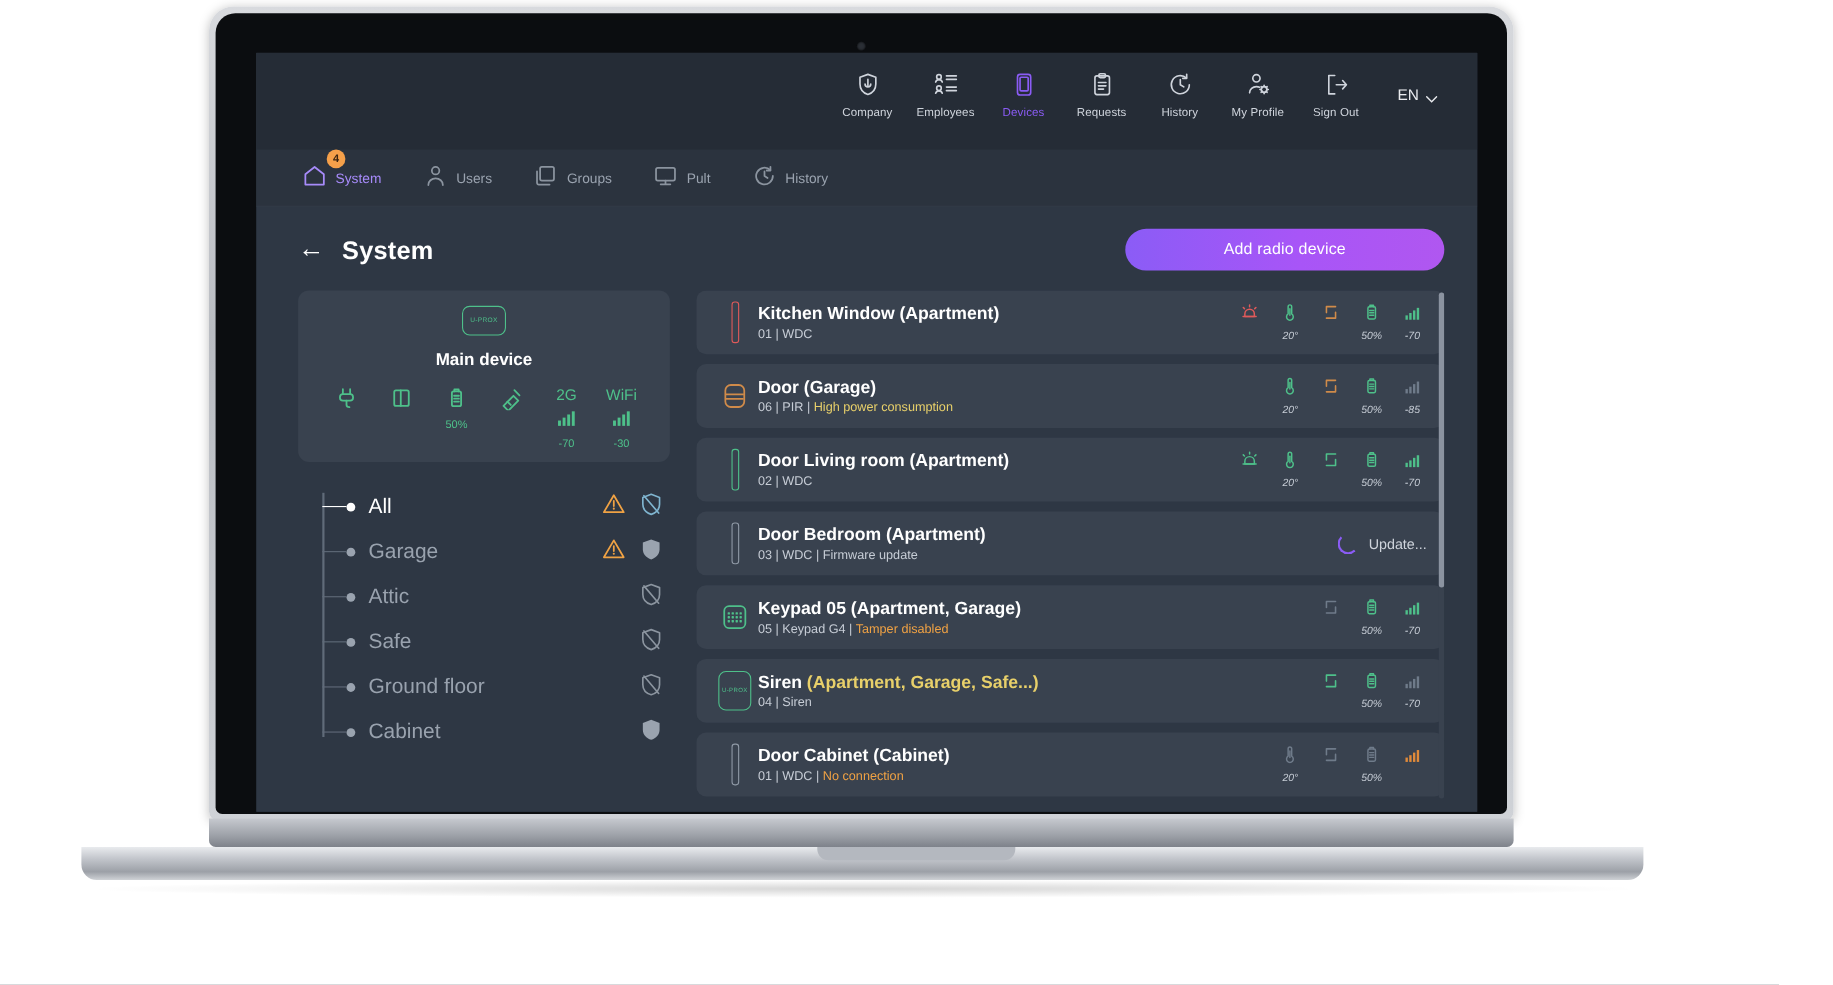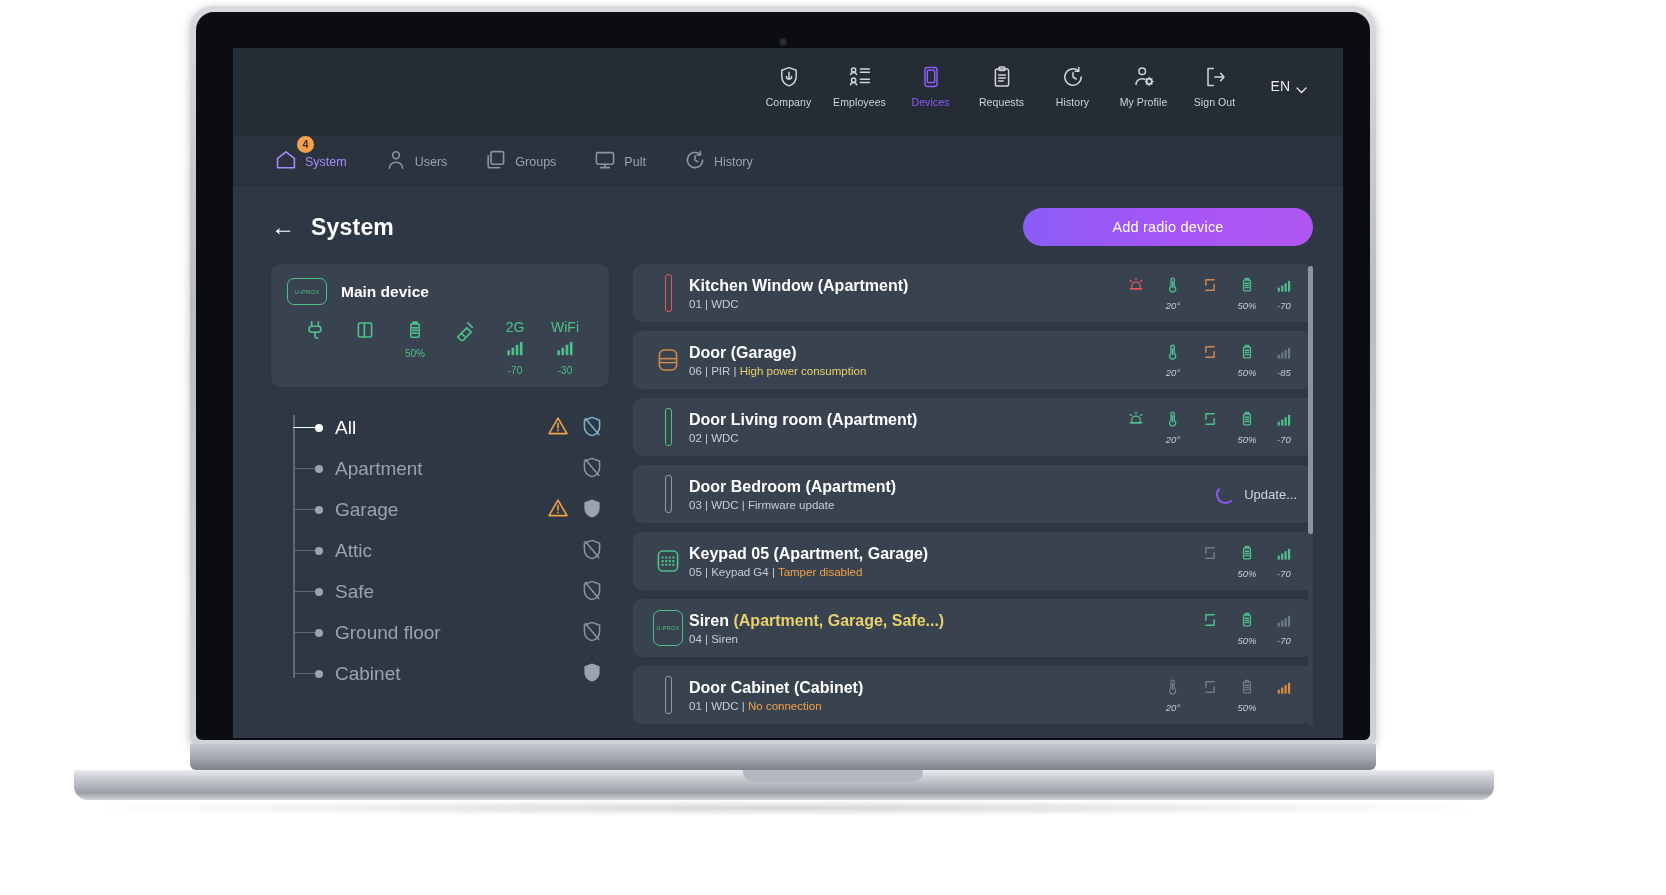--- a/index.html
+++ b/index.html
@@ -107,21 +107,21 @@
     letter-spacing:.2px;
   }
 
   .panes { display:flex; gap: 24px; height: 470px; }
 
   
   .left-pane { width: 338px; flex: 0 0 338px; }
   .main-device-card {
     background: #39424f; border-radius: 10px; padding: 14px 16px 10px 16px;
   }
-  .md-head { display:flex; align-items:center; gap: 14px; }
+  .md-head { display:flex; align-items:center; gap: 14px; flex-direction: column; }
   .md-chip {
     width: 40px; height: 27px; border: 1.6px solid #4ec08a; border-radius: 7px;
     display:flex; align-items:center; justify-content:center;
   }
   .md-chip span { font-size: 6px; color:#4ec08a; letter-spacing:.3px; }
   .md-title { color:#fff; font-size: 15.5px; font-weight: 700; }
   .md-stats { display:flex; justify-content:space-between; margin-top: 14px; padding: 0 6px; }
   .md-stat { display:flex; flex-direction:column; align-items:center; gap:3px; width: 44px; }
   .md-stat .sv { font-size: 10px; color:#4ec08a; height: 12px; }
   .md-stat .net-label { font-size: 14px; color:#4ec08a; margin-bottom:-2px; }
@@ -393,31 +393,20 @@
                   <span class="tlabel">All</span>
                   <span class="tree-icons">
                     <span><svg width="22" height="22" viewBox="0 0 22 22" fill="none">
                         <path d="M11 3.2 20 18.6H2z" stroke="#f0a244" stroke-width="1.6" fill="none" stroke-linejoin="round"></path>
                         <path d="M11 8.4v4.6" stroke="#f0a244" stroke-width="1.6" stroke-linecap="round"></path>
                         <circle cx="11" cy="15.4" r=".95" fill="#f0a244"></circle>
                       </svg></span>
                     <span><svg width="22" height="22" viewBox="0 0 22 22" fill="none">
                         <path d="M11 2.4 3.4 5.2v6.2c0 4.4 3.1 7.8 7.6 9.2 4.5-1.4 7.6-4.8 7.6-9.2V5.2z" stroke="#7fb4cf" stroke-width="1.5" fill="none" stroke-linejoin="round"></path>
                         <path d="M4.4 3.6 17.8 19.4" stroke="#7fb4cf" stroke-width="1.5" stroke-linecap="round"></path>
-                      </svg></span>
-                  </span>
-                </div>
-                <div class="tree-row">
-                  <span class="stub"></span>
-                  <span class="dot"></span>
-                  <span class="tlabel">Apartment</span>
-                  <span class="tree-icons">
-                    <span><svg width="22" height="22" viewBox="0 0 22 22" fill="none">
-                        <path d="M11 2.4 3.4 5.2v6.2c0 4.4 3.1 7.8 7.6 9.2 4.5-1.4 7.6-4.8 7.6-9.2V5.2z" stroke="#8b949f" stroke-width="1.5" fill="none" stroke-linejoin="round"></path>
-                        <path d="M4.4 3.6 17.8 19.4" stroke="#8b949f" stroke-width="1.5" stroke-linecap="round"></path>
                       </svg></span>
                   </span>
                 </div>
                 <div class="tree-row">
                   <span class="stub"></span>
                   <span class="dot"></span>
                   <span class="tlabel">Garage</span>
                   <span class="tree-icons">
                     <span><svg width="22" height="22" viewBox="0 0 22 22" fill="none">
                         <path d="M11 3.2 20 18.6H2z" stroke="#f0a244" stroke-width="1.6" fill="none" stroke-linejoin="round"></path>

